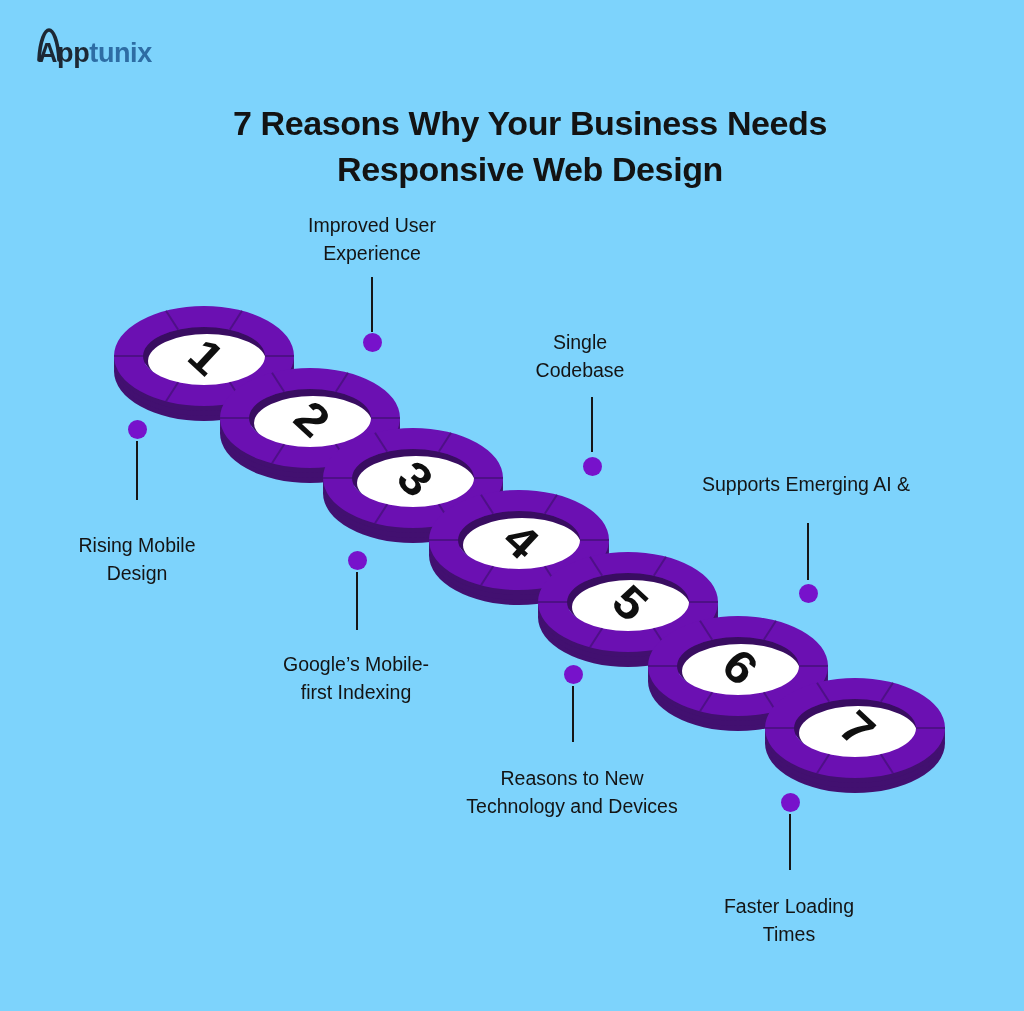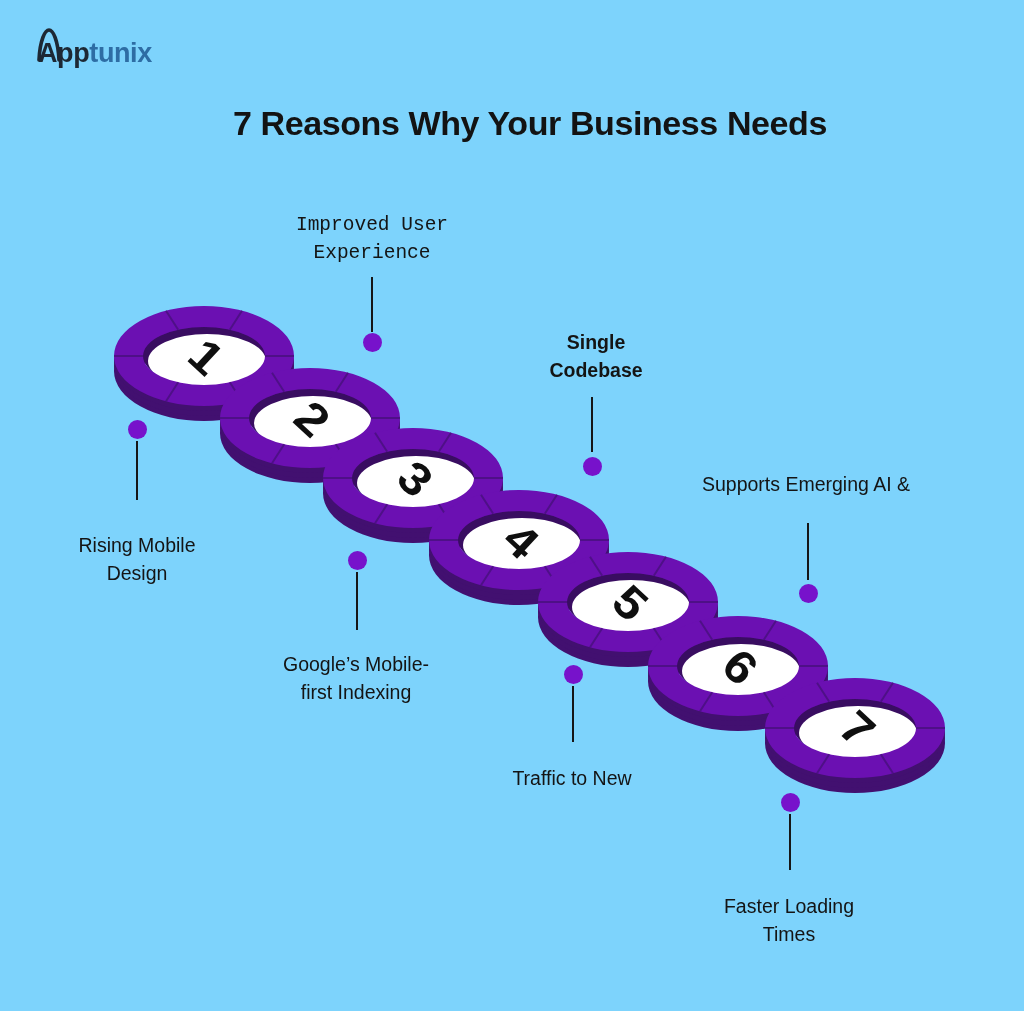--- a/index.html
+++ b/index.html
@@ -44,20 +44,21 @@
 
   <div class="logo">
     <svg class="arch" width="30" height="46" viewBox="0 0 30 46">
       <path d="M4 34 C5 14 10 4 14 4 C18 4 23 14 24 34" fill="none" stroke="var(--logo-dark)" stroke-width="3.6" stroke-linecap="round"></path>
     </svg>
     <div class="logo-text"><span class="logo-dark">App</span><span class="logo-blue">tunix</span></div>
   </div>
 
   <h1 class="title">
     <span>7 Reasons Why Your Business Needs</span><br>
+    <span>Responsive Web Design</span>
   </h1>
 
   <svg class="rings" width="1024" height="1011" viewBox="0 0 1024 1011">
     <defs>
       <g id="ringproto">
         <path class="rs" transform="translate(0,15)" fill-rule="evenodd" d="M -90 0 a 90 50 0 1 0 180 0 a 90 50 0 1 0 -180 0 Z M -61 0 a 61 29 0 1 0 122 0 a 61 29 0 1 0 -122 0 Z"></path>
         <path class="rs" transform="translate(0,10)" fill-rule="evenodd" d="M -90 0 a 90 50 0 1 0 180 0 a 90 50 0 1 0 -180 0 Z M -61 0 a 61 29 0 1 0 122 0 a 61 29 0 1 0 -122 0 Z"></path>
         <path class="rs" transform="translate(0,5)" fill-rule="evenodd" d="M -90 0 a 90 50 0 1 0 180 0 a 90 50 0 1 0 -180 0 Z M -61 0 a 61 29 0 1 0 122 0 a 61 29 0 1 0 -122 0 Z"></path>
         <ellipse class="rh" cx="0" cy="0" rx="61" ry="29"></ellipse>
         <ellipse class="rw" cx="3" cy="5" rx="59" ry="27"></ellipse>
@@ -87,43 +88,44 @@
       <div class="num" style="left: 206px; top: 357px;">1</div>
       <div class="connector" style="left: 136px; top: 441px; height: 59px;"></div>
       <div class="dot" style="left: 127.5px; top: 419.5px;"></div>
       <div class="label" style="left: 137px; top: 519px; margin-top: 12px;">
         <div>Rising Mobile</div>
         <div>Design</div>
       </div>
       <div class="num" style="left: 312px; top: 419px;">2</div>
       <div class="connector" style="left: 371px; top: 277px; height: 55px;"></div>
       <div class="dot" style="left: 362.5px; top: 332.5px;"></div>
-      <div class="label" style="left: 372px; top: 211px; font-family: Liberation Mono, monospace;">
+      <div class="label" style="left: 372px; top: 211px;">
         <div>Improved User</div>
         <div>Experience</div>
       </div>
       <div class="num" style="left: 415px; top: 479px;">3</div>
       <div class="connector" style="left: 356px; top: 572px; height: 58px;"></div>
       <div class="dot" style="left: 347.5px; top: 550.5px;"></div>
       <div class="label" style="left: 356px; top: 650px;">
         <div>Google’s Mobile-</div>
         <div>first Indexing</div>
       </div>
       <div class="num" style="left: 521px; top: 541px;">4</div>
       <div class="connector" style="left: 591px; top: 397px; height: 55px;"></div>
       <div class="dot" style="left: 582.5px; top: 456.5px;"></div>
-      <div class="label" style="left: 596px; top: 328px; font-weight: bold;">
+      <div class="label" style="left: 580px; top: 328px;">
         <div>Single</div>
         <div>Codebase</div>
       </div>
       <div class="num" style="left: 630px; top: 603px;">5</div>
       <div class="connector" style="left: 572px; top: 686px; height: 56px;"></div>
       <div class="dot" style="left: 563.5px; top: 664.5px;"></div>
       <div class="label" style="left: 572px; top: 764px;">
-        <div>Traffic to New</div>
+        <div>Reasons to New</div>
+        <div>Technology and Devices</div>
       </div>
       <div class="num" style="left: 740px; top: 667px;">6</div>
       <div class="connector" style="left: 807px; top: 523px; height: 57px;"></div>
       <div class="dot" style="left: 798.5px; top: 583.5px;"></div>
       <div class="label" style="left: 806px; top: 454px; margin-top: 16px;">
         <div>Supports Emerging AI &amp;</div>
       </div>
       <div class="num" style="left: 857px; top: 729px;">7</div>
       <div class="connector" style="left: 789px; top: 814px; height: 56px;"></div>
       <div class="dot" style="left: 780.5px; top: 792.5px;"></div>

